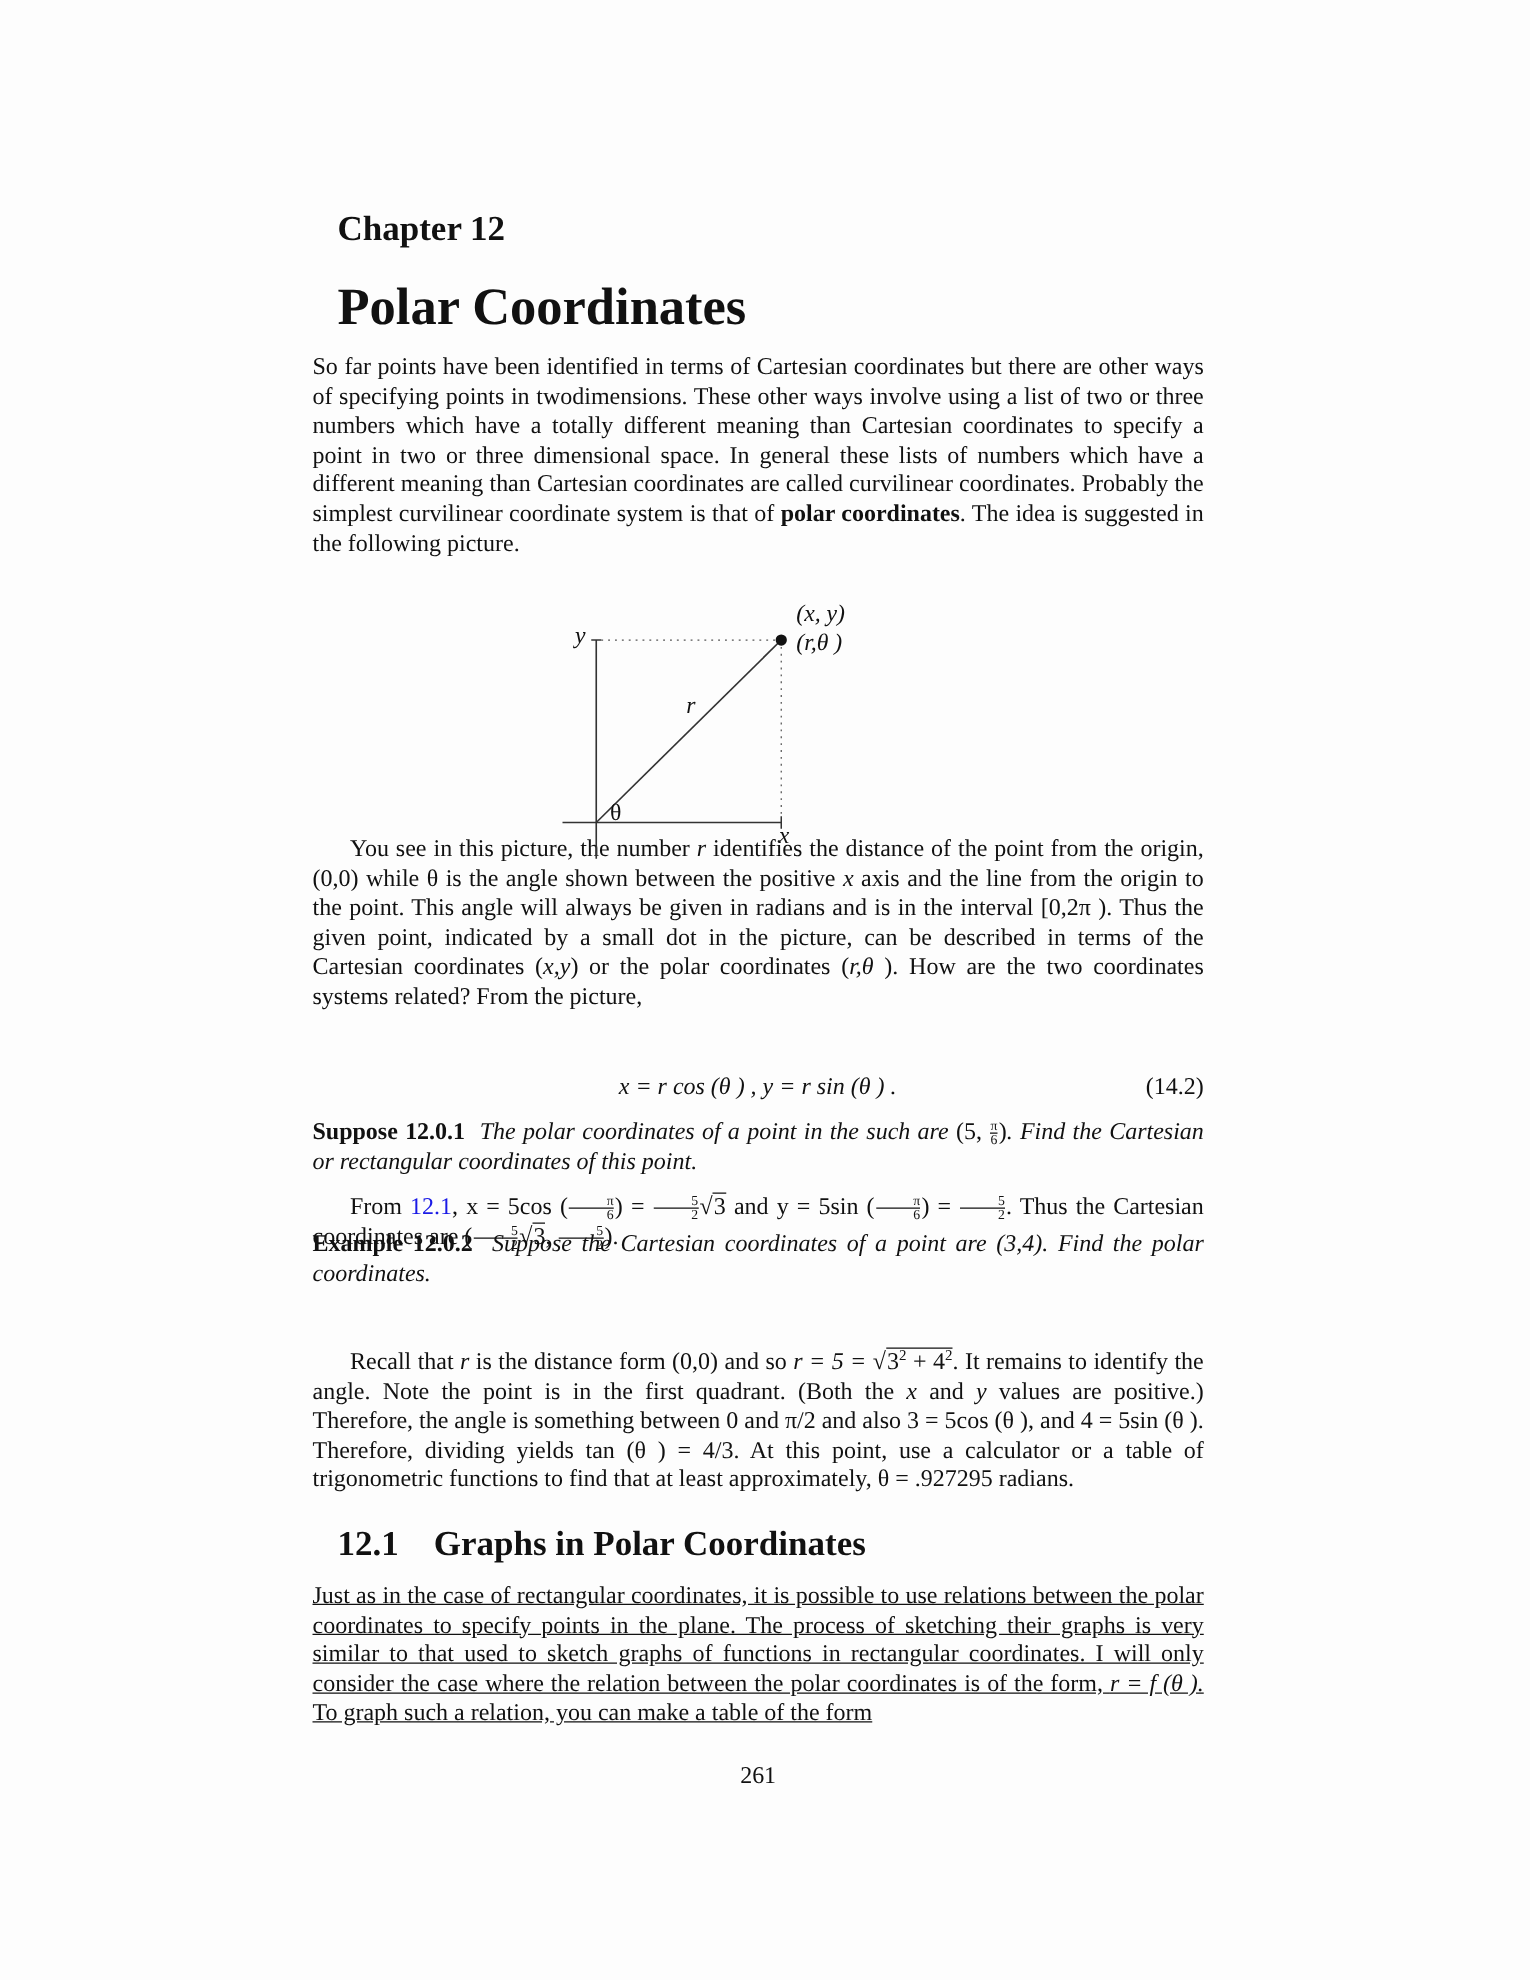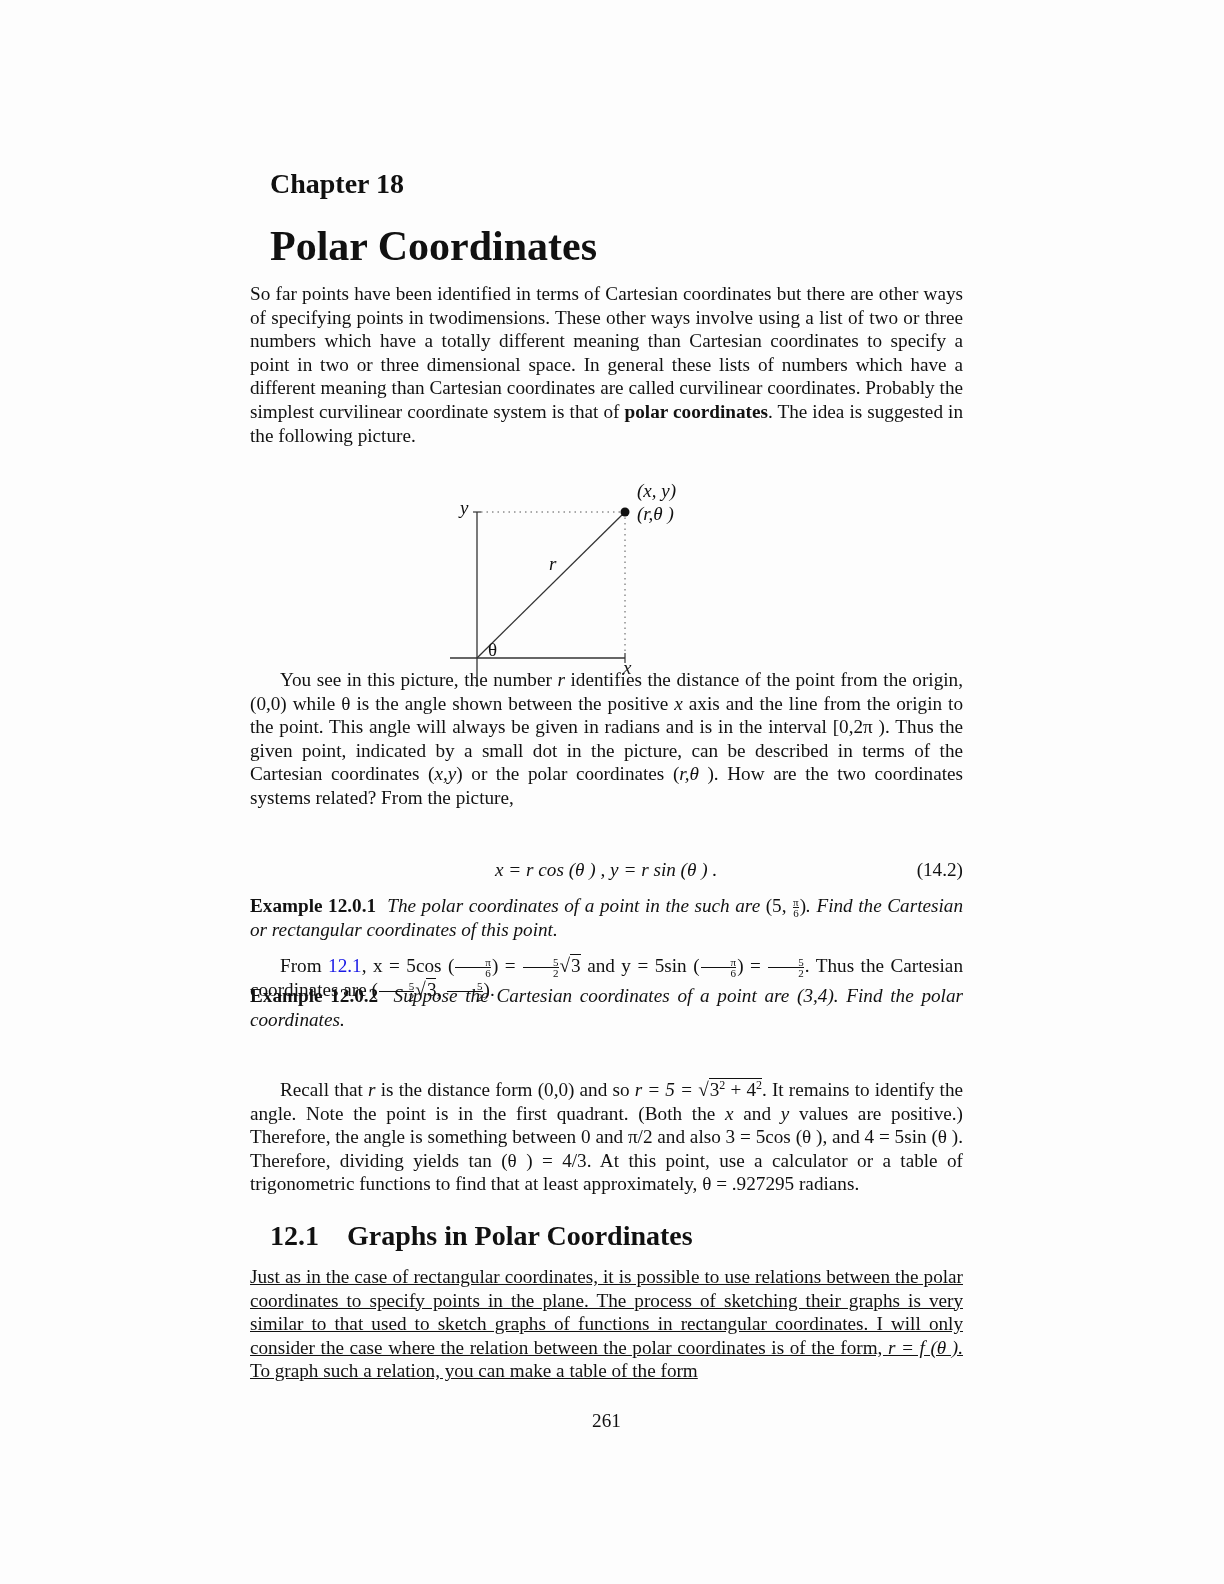--- a/index.html
+++ b/index.html
@@ -41,33 +41,33 @@
   sup { font-size: 12px; line-height: 0; }
   .figure { position: absolute; left: 440px; top: 472px; }
   .figure text { font-family: "Liberation Serif", serif; font-size: 19px; font-style: italic; fill: #111; }
   .figure text.up { font-style: normal; }
 </style>
 </head>
 <body>
 
 <div class="page">
 
-  <div class="chapter-label">Chapter 18</div>
+  <div class="chapter-label">Chapter 12</div>
   <div class="chapter-title">Polar Coordinates</div>
 
   <p class="para p1" style="margin:0"><span>So far points have been identified in terms of Cartesian coordinates but there are other ways of specifying points in twodimensions. These other ways involve using a list of two or three numbers which have a totally different meaning than Cartesian coordinates to spec­ify a point in two or three dimensional space. In general these lists of numbers which have a different meaning than Cartesian coordinates are called curvilinear coordinates. Proba­bly the simplest curvilinear coordinate system is that of </span><span class="b">polar coordinates</span><span>. The idea is suggested in the following picture.</span></p>
 
   <p class="para p2 indent" style="margin:0"><span>You see in this picture, the number </span><span class="i">r</span><span> identifies the distance of the point from the origin, (0,0) while θ  is the angle shown between the positive </span><span class="i">x</span><span> axis and the line from the origin to the point. This angle will always be given in radians and is in the interval [0,2π ). Thus the given point, indicated by a small dot in the picture, can be described in terms of the Cartesian coordinates (</span><span class="i">x,y</span><span>) or the polar coordinates (</span><span class="i">r,θ</span><span> ). How are the two coordinates systems related? From the picture,</span></p>
 
   <div class="eq">
     <span class="eq-body i">x = r cos (θ ) ,  y = r sin (θ ) .</span>
     <span class="eq-num">(14.2)</span>
   </div>
 
-  <p class="para ex1" style="margin:0"><span class="b">Example 12.0.1</span>&nbsp; <span class="i">The polar coordinates of a point in the such are </span><span>(5, </span><span class="frac"><span>π</span><span class="den">6</span></span><span>)</span><span class="i">. Find the Carte­sian or rectangular coordinates of this point.</span></p>
+  <p class="para ex1" style="margin:0"><span class="b">Suppose 12.0.1</span>&nbsp; <span class="i">The polar coordinates of a point in the such are </span><span>(5, </span><span class="frac"><span>π</span><span class="den">6</span></span><span>)</span><span class="i">. Find the Carte­sian or rectangular coordinates of this point.</span></p>
 
   <p class="para sol1 indent" style="margin:0"><span>From </span><span class="link">12.1</span><span>, x = 5cos (</span><span class="frac"><span>π</span><span class="den">6</span></span><span>) = </span><span class="frac"><span>5</span><span class="den">2</span></span>√<span class="sqrt">3</span><span> and y = 5sin (</span><span class="frac"><span>π</span><span class="den">6</span></span><span>) = </span><span class="frac"><span>5</span><span class="den">2</span></span><span>. Thus the Cartesian coordinates are (</span><span class="frac"><span>5</span><span class="den">2</span></span>√<span class="sqrt">3</span><span>, </span><span class="frac"><span>5</span><span class="den">2</span></span><span>).</span></p>
 
   <p class="para ex2" style="margin:0"><span class="b">Example 12.0.2</span>&nbsp; <span class="i">Suppose the Cartesian coordinates of a point are (3,4). Find the polar coordinates.</span></p>
 
   <p class="para sol2 indent" style="margin:0"><span>Recall that </span><span class="i">r</span><span> is the distance form (0,0) and so </span><span class="i">r = 5 = </span>√<span class="sqrt"><span>3</span><sup>2</sup><span> + </span><span>4</span><sup>2</sup></span><span>. It remains to identify the angle. Note the point is in the first quadrant. (Both the </span><span class="i">x</span><span> and </span><span class="i">y</span><span> values are positive.) Therefore, the angle is something between 0 and π/2 and also 3 = 5cos (θ ), and 4 = 5sin (θ ). Therefore, dividing yields tan (θ ) = 4/3. At this point, use a calculator or a table of trigonometric functions to find that at least approximately, θ  = .927295 radians.</span></p>
 
   <div class="sec-head"><span class="num">12.1</span><span>Graphs in Polar Coordinates</span></div>
 
   <p class="para p3" style="margin:0"><span>Just as in the case of rectangular coordinates, it is possible to use relations between the polar coordinates to specify points in the plane. The process of sketching their graphs is very similar to that used to sketch graphs of functions in rectangular coordinates. I will only consider the case where the relation between the polar coordinates is of the form, </span><span class="i">r = f (θ ).</span><span> To graph such a relation, you can make a table of the form</span></p>

